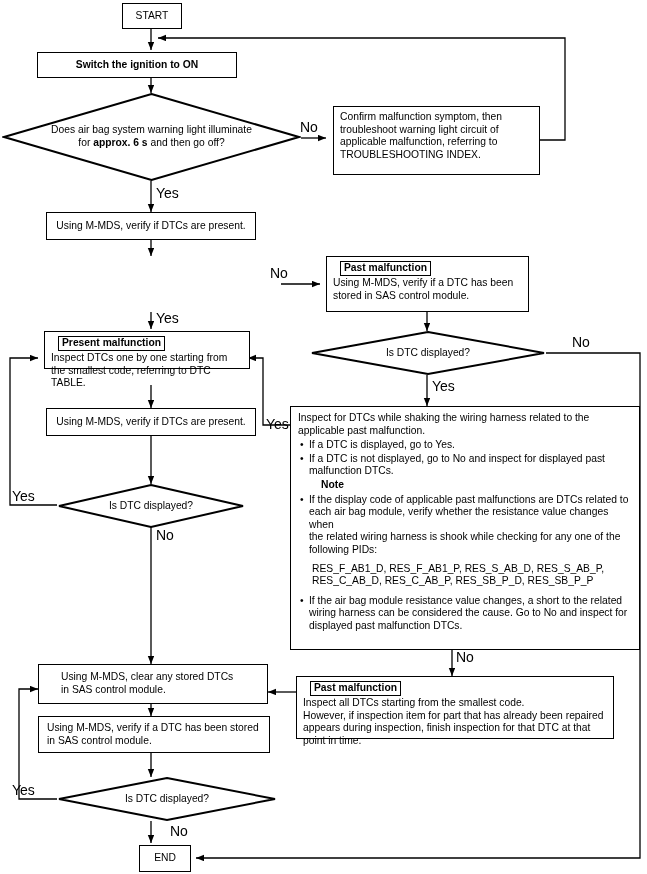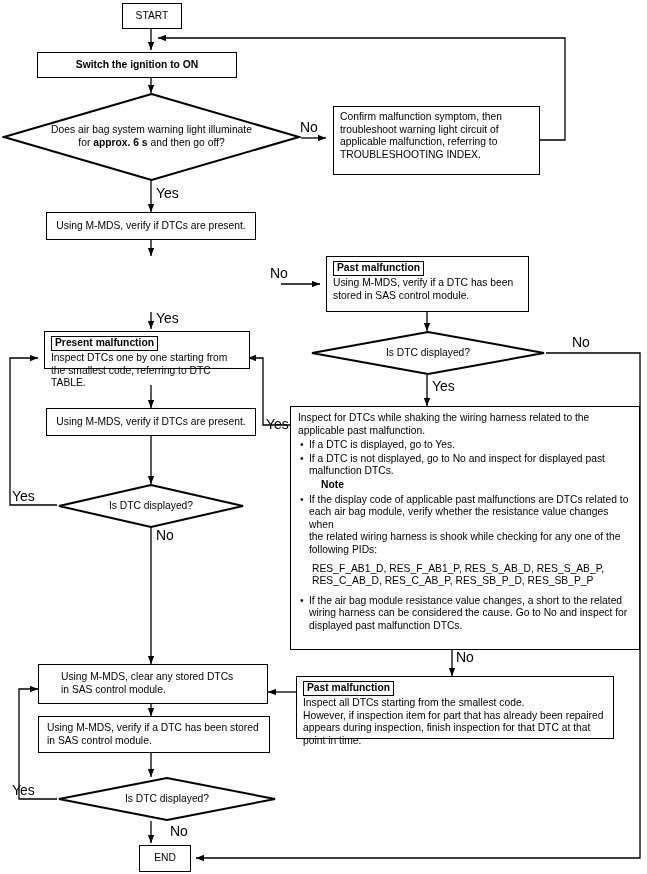--- a/index.html
+++ b/index.html
@@ -16,21 +16,21 @@
   .box .t{font-size:10.3px;line-height:12.6px;padding:0 5px;}
   .box.tl .t{padding:4px 6px;}
 
   .diamond{position:absolute;}
   .diamond svg{position:absolute;left:0;top:0;}
   .diamond .t{position:absolute;left:0;top:0;width:100%;height:100%;
        display:flex;align-items:center;justify-content:center;
        font-size:10.3px;line-height:12.6px;text-align:center;}
 
   .hdr{display:inline-block;border:1.2px solid #000;padding:0px 3px 1px 3px;
-       font-weight:bold;font-size:10.3px;line-height:12px;margin-bottom:1px;}
+       font-weight:bold;font-size:10.3px;line-height:12px;margin-bottom:1px;margin-left:7px;}
   .lbl{position:absolute;font-size:14px;line-height:11px;}
   .bold{font-weight:bold;}
   ul.b{margin:2px 0 0 0;padding-left:11px;list-style:none;}
   ul.b li{position:relative;margin:0 0 1px 0;}
   ul.b li:before{content:"\2022";position:absolute;left:-9px;top:0;}
   .ind{padding-left:14px;}
   .sp{height:5px;}
 </style>
 </head>
 <body>

